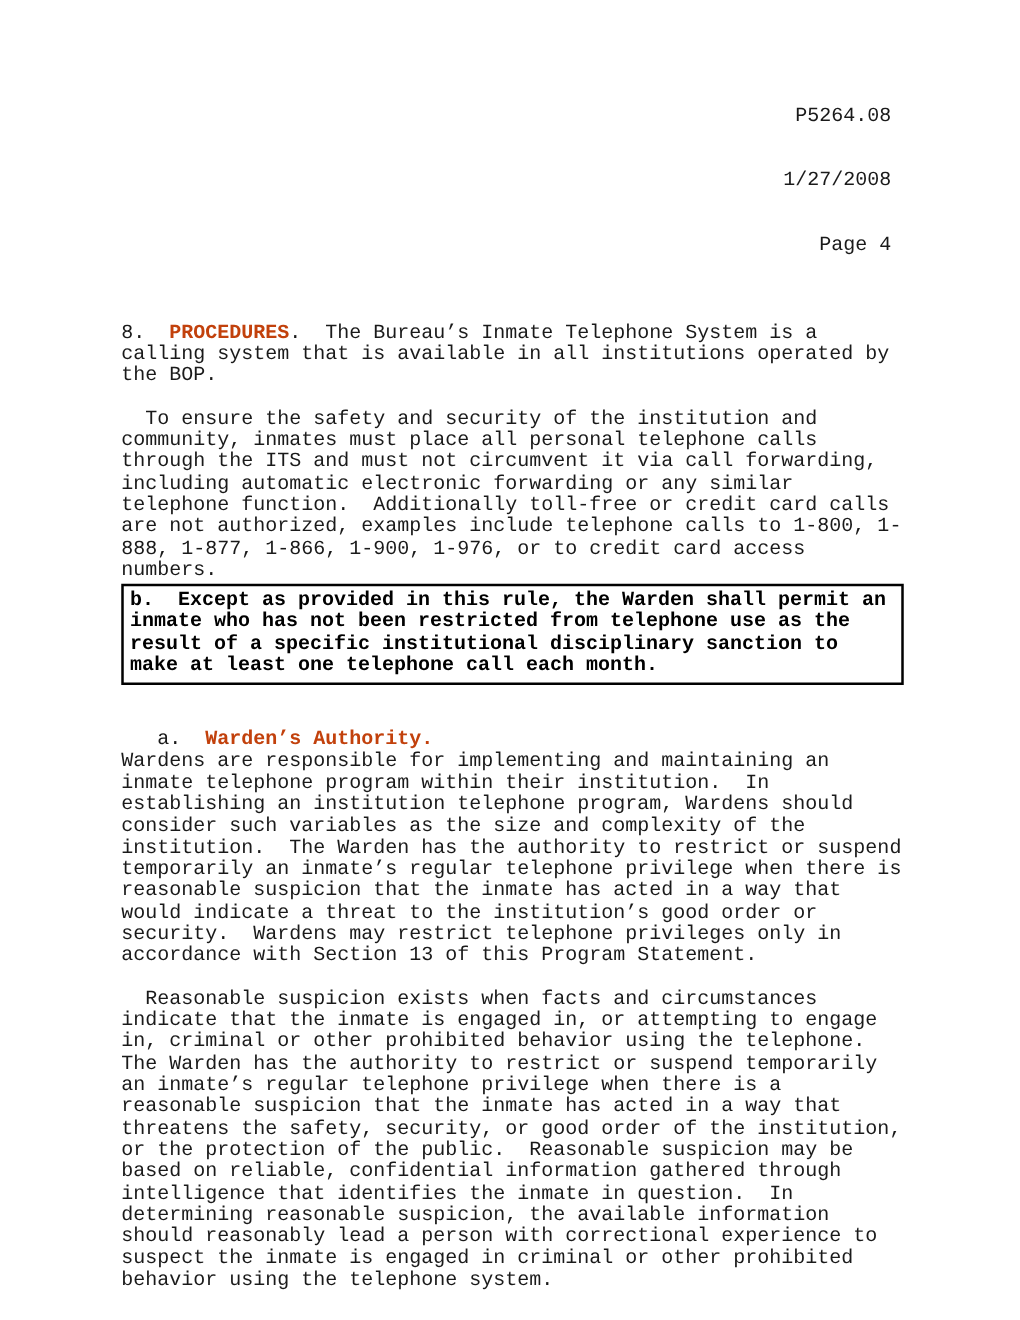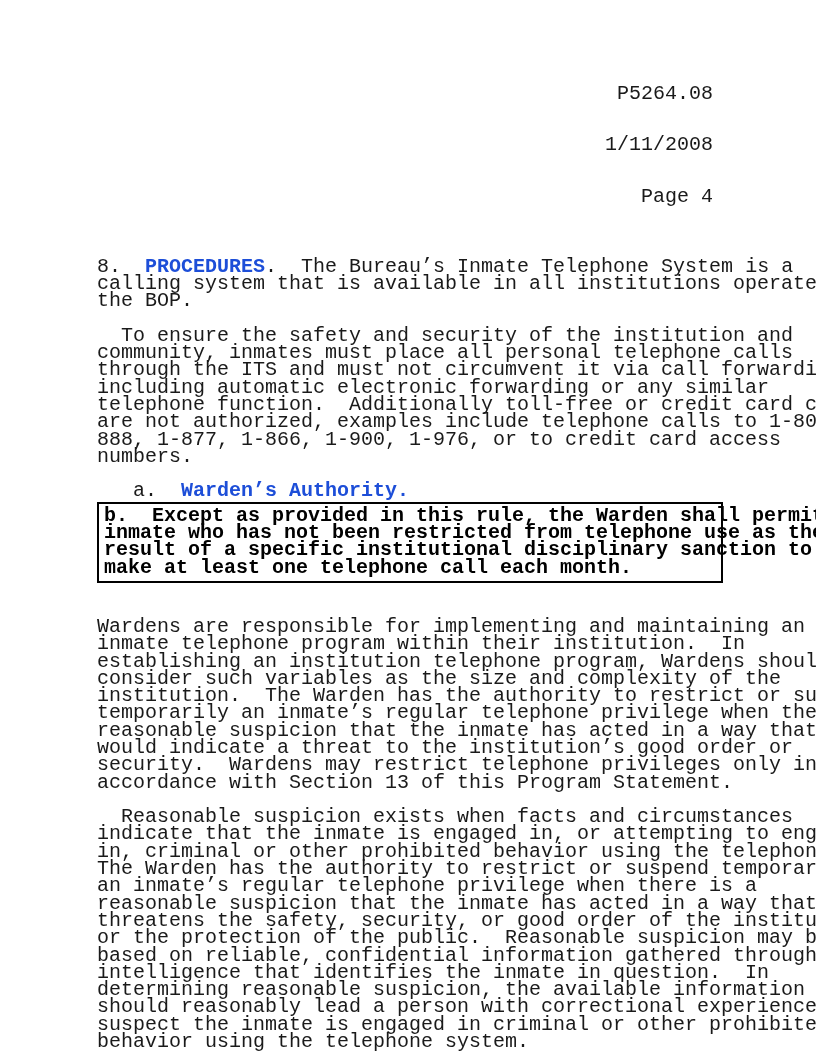--- a/index.html
+++ b/index.html
@@ -7,21 +7,21 @@
     padding: 0;
     background: #ffffff;
   }
   .page {
     position: relative;
     width: 816px;
     height: 1056px;
     background: #ffffff;
     overflow: hidden;
     font-family: "Liberation Mono", "DejaVu Sans Mono", monospace;
-    font-size: 20px;
+    font-size: 16px;
     line-height: 17.3px;
     color: #1a1a1a;
   }
   .content {
     position: absolute;
     left: 97px;
     top: 50px;
     width: 627px;
   }
   .block {
@@ -30,63 +30,63 @@
   }
   .gap1 {
     margin-top: 17.3px;
   }
   .doc-header {
     text-align: right;
     padding-right: 11px;
   }
   .bold {
     font-weight: bold;
-    color: #1d4ed8;
+    color: #c2410c;
   }
   .rule-box {
     border: 2px solid #000000;
     margin-top: 2px;
     margin-bottom: 35px;
     padding: 3px 4px 5px 5px;
     font-weight: bold;
     color: #000000;
     width: 613px;
   }
 </style>
 </head>
 <body>
 
 <div class="page">
   <div class="content">
 
     <div class="block doc-header">
       <div>P5264.08</div>
-      <div>1/11/2008</div>
+      <div>1/27/2008</div>
       <div>Page 4</div>
     </div>
 
     <div class="block gap1"><span>8.  </span><span class="bold">PROCEDURES</span><span>.  The Bureau’s Inmate Telephone System is a
 calling system that is available in all institutions operated by
 the BOP.</span></div>
 
     <div class="block gap1">  To ensure the safety and security of the institution and
 community, inmates must place all personal telephone calls
 through the ITS and must not circumvent it via call forwarding,
 including automatic electronic forwarding or any similar
 telephone function.  Additionally toll-free or credit card calls
 are not authorized, examples include telephone calls to 1-800, 1-
 888, 1-877, 1-866, 1-900, 1-976, or to credit card access
 numbers.</div>
 
-    <div class="block gap1"><span>   a.  </span><span class="bold">Warden’s Authority.</span></div>
-
     <div class="block rule-box">b.  Except as provided in this rule, the Warden shall permit an
 inmate who has not been restricted from telephone use as the
 result of a specific institutional disciplinary sanction to
 make at least one telephone call each month.</div>
+
+    <div class="block gap1"><span>   a.  </span><span class="bold">Warden’s Authority.</span></div>
 
     <div class="block">Wardens are responsible for implementing and maintaining an
 inmate telephone program within their institution.  In
 establishing an institution telephone program, Wardens should
 consider such variables as the size and complexity of the
 institution.  The Warden has the authority to restrict or suspend
 temporarily an inmate’s regular telephone privilege when there is
 reasonable suspicion that the inmate has acted in a way that
 would indicate a threat to the institution’s good order or
 security.  Wardens may restrict telephone privileges only in

